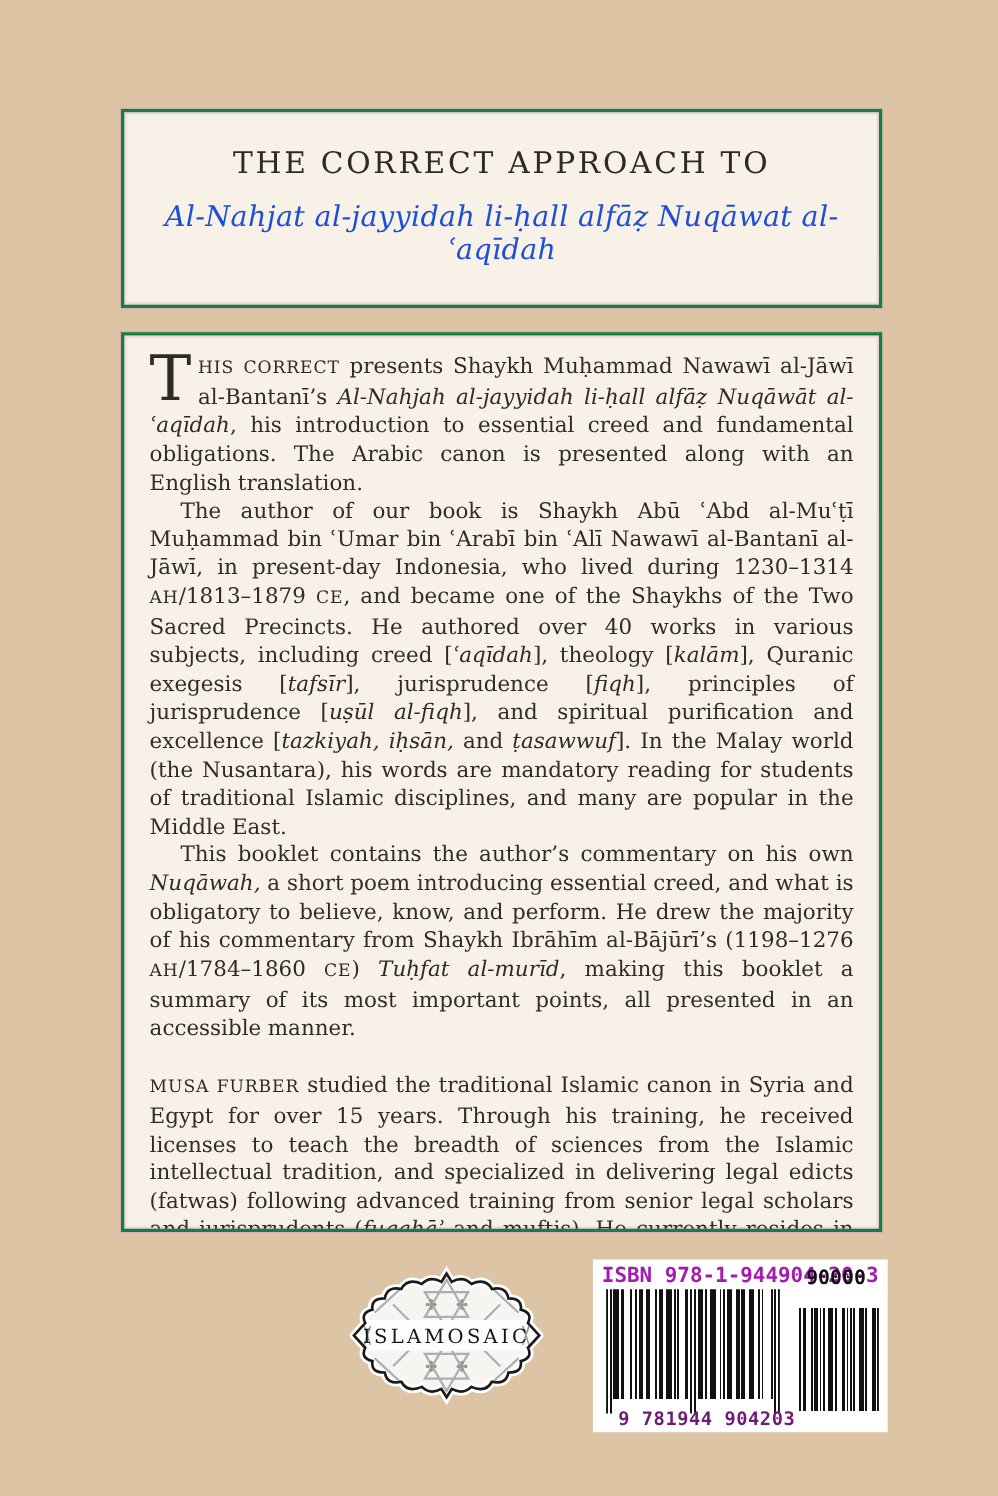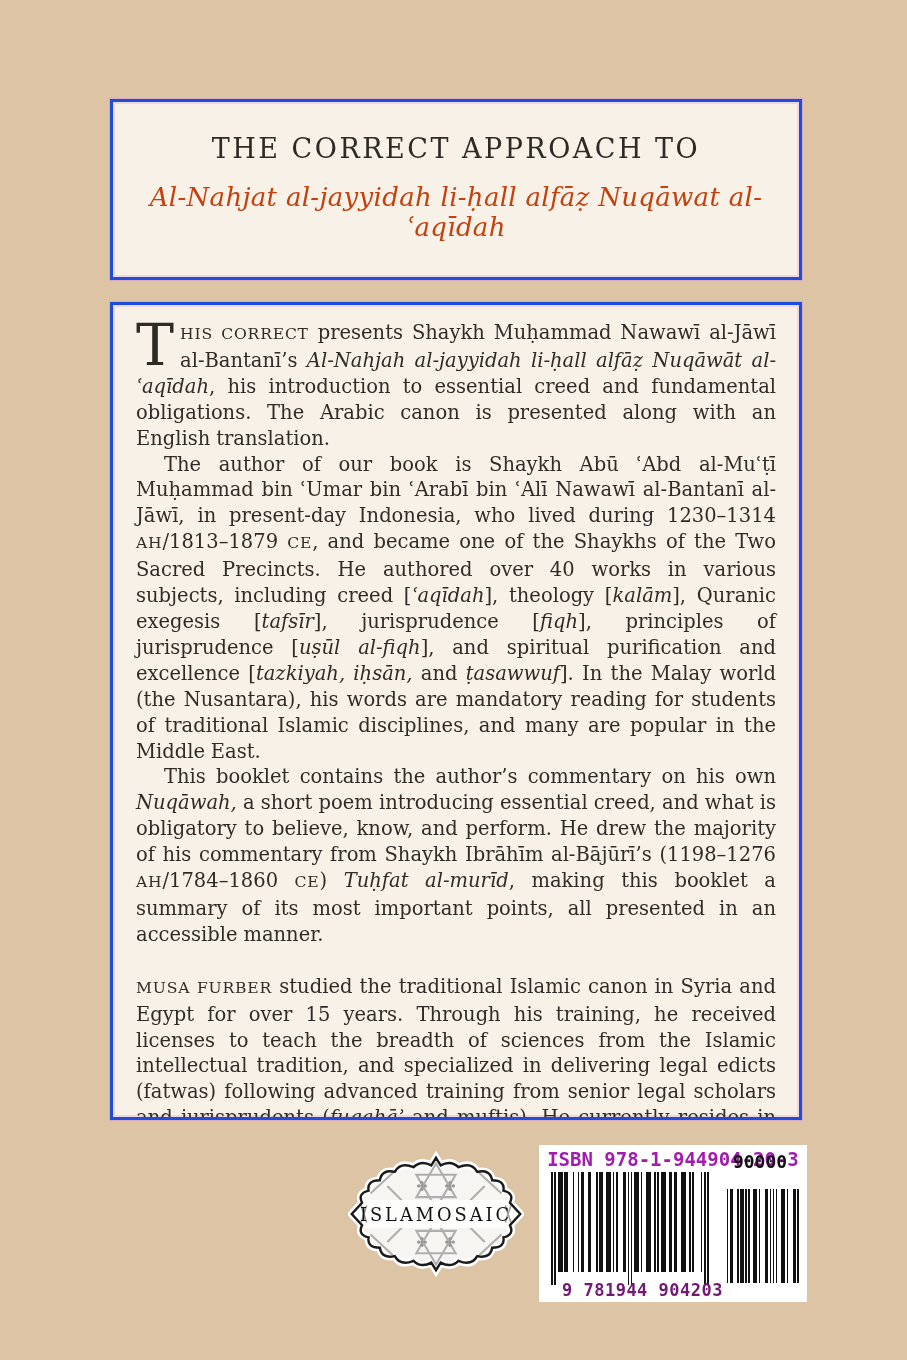--- a/index.html
+++ b/index.html
@@ -6,38 +6,38 @@
   body{
     width:907px;height:1360px;position:relative;
     background:#dcc4a4;
     font-family:"DejaVu Serif", serif;
     color:#2f2c27;
     overflow:hidden;
   }
   .panel{
     position:absolute;
     background:#f8f1e8;
-    border:3px solid #1d4ed8;
+    border:3px solid #15803d;
     box-shadow:0 0 0 1px #d9abbe, inset 0 0 0 2px #f0d5e0;
     box-sizing:border-box;
   }
   
   .title-panel{
     left:110px;top:99px;width:692px;height:181px;
     text-align:center;
   }
   .title-line{
     display:block;
     font-size:27px;line-height:40px;letter-spacing:2.5px;
     font-weight:normal;color:#2e2b26;
   }
   .title-wrap{margin-top:27px;}
   .subtitle{
     display:block;margin-top:13px;
-    font-style:italic;font-size:26px;letter-spacing:0.3px;color:#c2410c;
+    font-style:italic;font-size:26px;letter-spacing:0.3px;color:#1d4ed8;
   }
   
   .desc-panel{
     left:110px;top:302px;width:692px;height:818px;
     padding:15px 23px 0 23px;
     text-align:justify;
     overflow:hidden;
   }
   .desc-panel p{
     margin:0;
@@ -48,21 +48,21 @@
   .desc-panel p.gap-before{margin-top:26px;}
   .dropcap{
     float:left;
     font-size:57px;line-height:47px;
     padding:2px 6px 0 0;
     color:#2e2b26;
   }
   .sc{font-size:0.8em;letter-spacing:0.8px;}
   .it{font-style:italic;}
   
-  .logo-wrap{position:absolute;left:348px;top:1150px;width:176px;height:128px;}
+  .logo-wrap{position:absolute;left:318px;top:1150px;width:176px;height:128px;}
   .barcode-panel{
     position:absolute;left:539px;top:1145px;width:268px;height:157px;
     background:#ffffff;
   }
   .isbn-label{
     position:absolute;left:0;top:3px;width:100%;
     text-align:center;
     font-family:"DejaVu Sans Mono", monospace;
     font-weight:bold;font-size:19px;letter-spacing:0px;
     color:#a21caf;white-space:nowrap;

